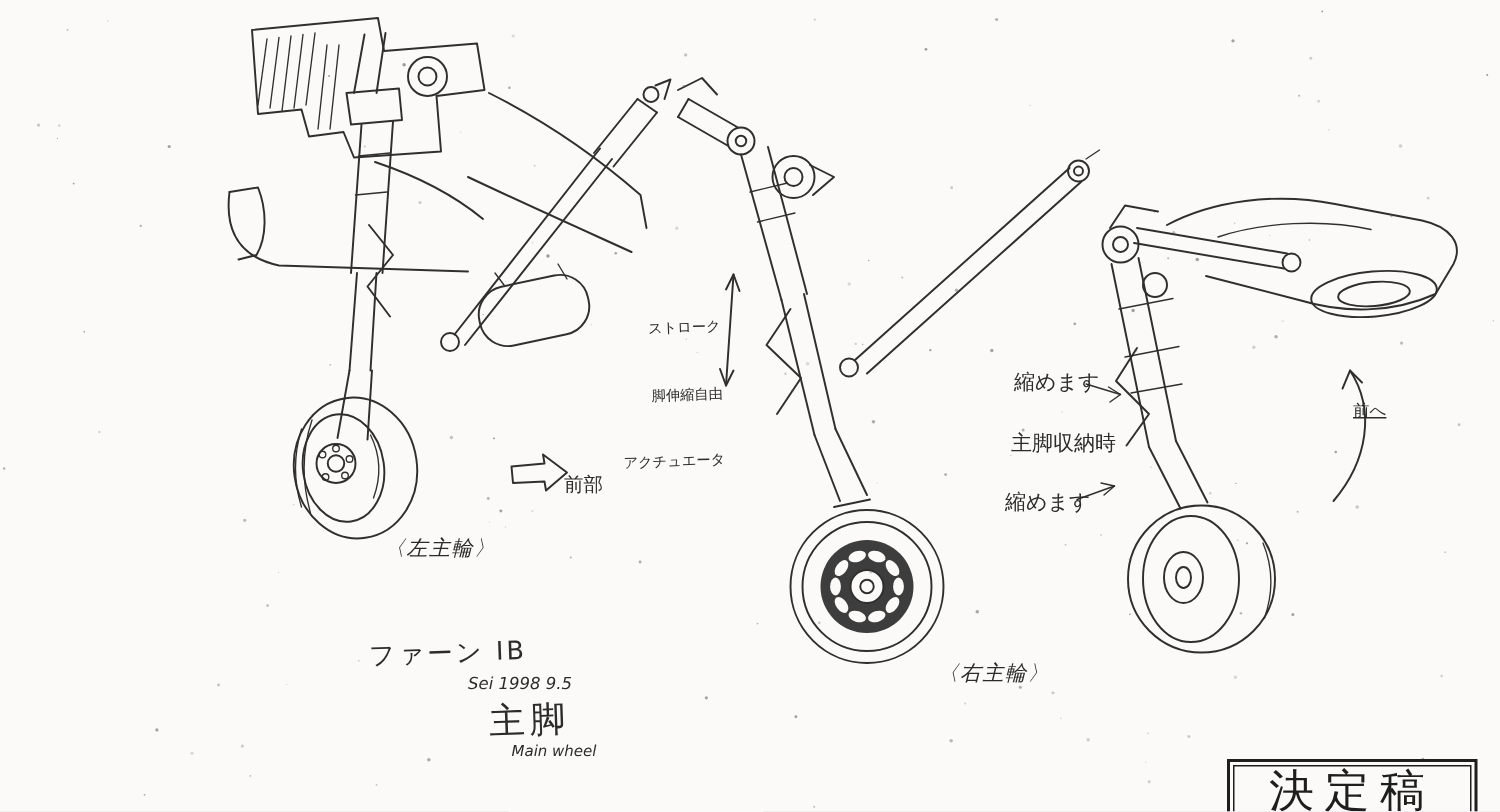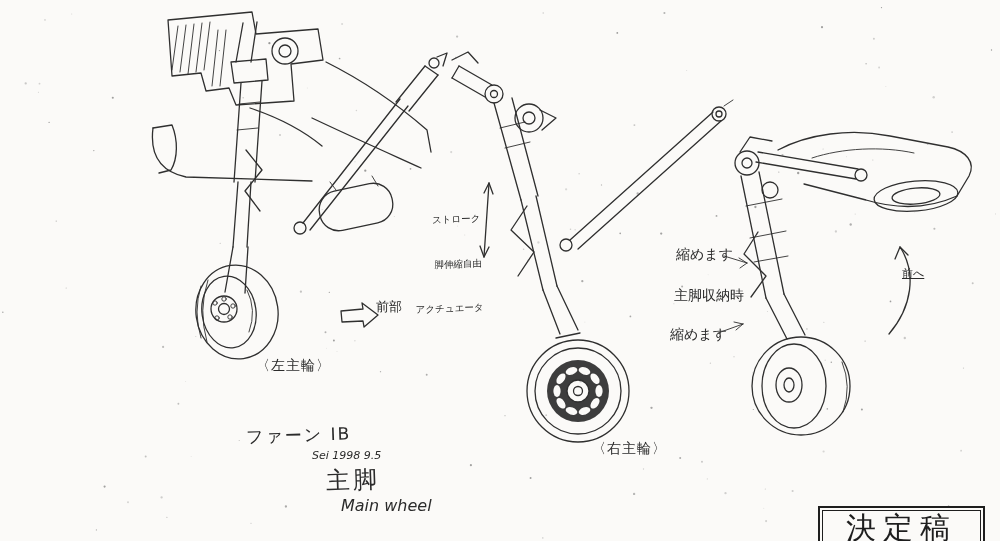--- a/index.html
+++ b/index.html
@@ -10,27 +10,27 @@
   #art{position:absolute;left:0;top:0;}
   #art *{fill:none;stroke:#2f2f2f;stroke-width:1.3;stroke-linecap:round;stroke-linejoin:round;}
   #art .thin{stroke-width:0.9;}
   #art .ink-fill{fill:#3d3d3d;stroke:none;}
   #art .paper-fill{fill:#fbfaf8;stroke:none;}
   #art .paper-fill-stroke{fill:#fbfaf8;stroke:#2f2f2f;}
   .label{position:absolute;white-space:pre;color:#2b2b2b;}
   .hand{font-style:normal;}
   .note{font-size:14px;}
   .stroke-note{left:392px;top:184px;width:90px;text-align:right;font-size:9.5px;line-height:1.55;transform:rotate(-2deg);}
-  .cap{font-size:14px;letter-spacing:1px;}
-  #front-label{left:376px;top:298px;font-size:13px;}
+  .cap{font-size:14px;letter-spacing:1px;font-style:italic;}
+  #front-label{left:376px;top:314px;font-size:13px;}
   #forward-label{left:902px;top:266px;font-size:11px;text-decoration:underline;}
   #model-name{left:246px;top:424px;font-size:17px;letter-spacing:2px;transform:rotate(-2deg);}
   #signature{left:312px;top:449px;font-size:11px;font-style:italic;}
   #part-name{left:326px;top:464px;font-size:24px;letter-spacing:3px;transform:rotate(-2deg);}
-  #part-name-en{left:341px;top:496px;font-size:16px;font-style:italic;}
+  #part-name-en{left:341px;top:496px;font-size:10px;font-style:italic;}
   #stamp-box{
     position:absolute;left:818px;top:506px;width:167px;height:52px;
     border:2.5px solid #1e1e1e;background:#fbfaf8;box-sizing:border-box;padding:2px;
   }
   #stamp-inner{
     width:100%;height:100%;border:1.5px solid #1e1e1e;box-sizing:border-box;
     display:flex;justify-content:center;align-items:flex-start;
   }
   #stamp-text{font-size:30px;letter-spacing:7px;line-height:1.1;color:#1e1e1e;}
 </style>
@@ -333,21 +333,21 @@
 
   <div class="label stroke-note">
     <div>ストローク</div>
     <div>脚伸縮自由</div>
     <div>アクチュエータ</div>
   </div>
 
   <div class="label" id="front-label">前部</div>
 
   <div class="label cap" style="left:256px;top:357px;">〈左主輪〉</div>
-  <div class="label cap" style="left:592px;top:440px;">〈右主輪〉</div>
+  <div class="label cap" style="left:625px;top:440px;">〈右主輪〉</div>
 
   <div class="label note" style="left:676px;top:246px;">縮めます</div>
   <div class="label note" style="left:674px;top:287px;">主脚収納時</div>
   <div class="label note" style="left:670px;top:326px;">縮めます</div>
 
   <div class="label" id="forward-label">前へ</div>
 
   <div class="label hand" id="model-name">ファーン IB</div>
   <div class="label" id="signature">Sei 1998 9.5</div>
   <div class="label hand" id="part-name">主脚</div>

